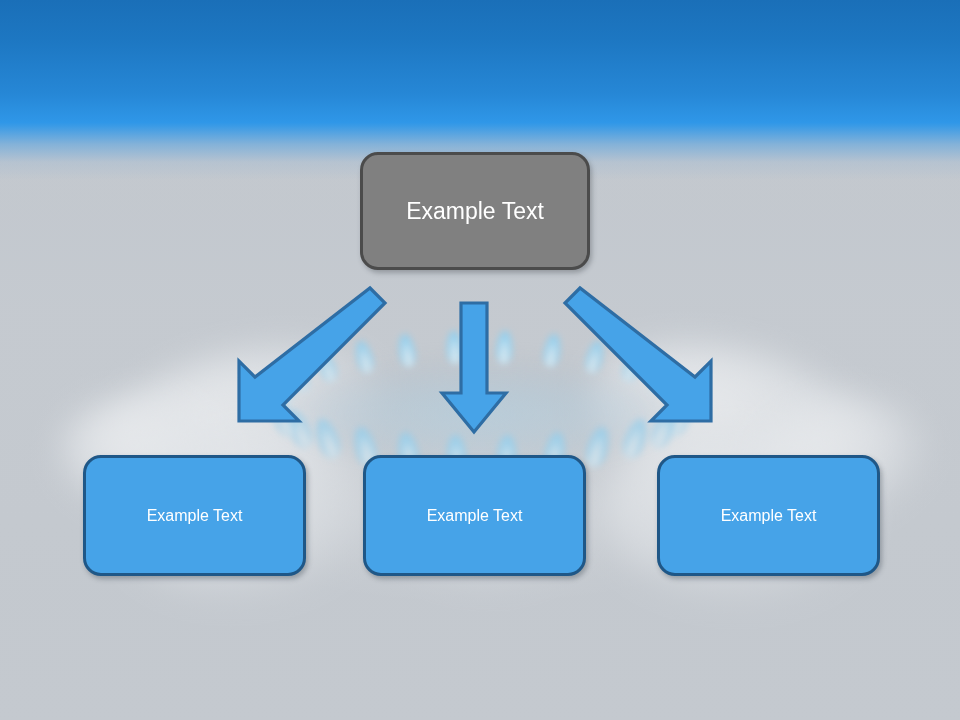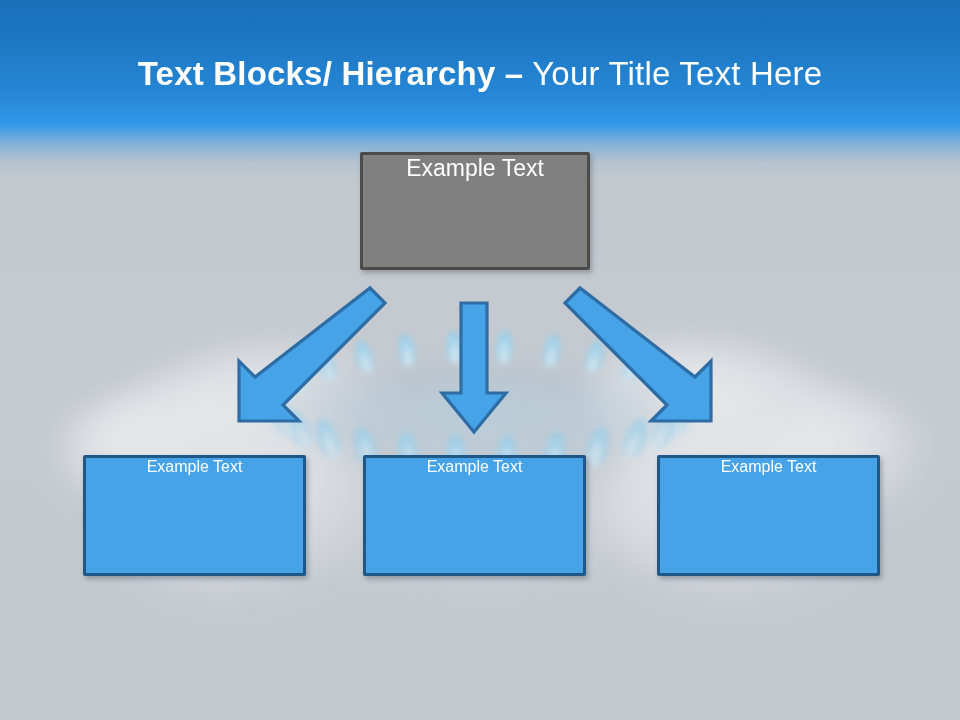--- a/index.html
+++ b/index.html
@@ -123,23 +123,23 @@
     letter-spacing: 0.2px;
     white-space: nowrap;
   }
   .title .t-bold { font-weight: bold; }
   .title .t-reg  { font-weight: normal; }
 
   
   .node {
     position: absolute;
     box-sizing: border-box;
-    border-radius: 2px;
+    border-radius: 18px;
     display: flex;
-    align-items: flex-start;
+    align-items: center;
     justify-content: center;
     color: #ffffff;
     text-align: center;
   }
   .node-top {
     left: 360px;
     top: 152px;
     width: 230px;
     height: 118px;
     background: #808080;
@@ -210,23 +210,20 @@
         <div class="flame" style="left: 314.341px; top: -2.79516px; transform: rotate(14.7697deg); opacity: 0.91;"></div>
         <div class="flame" style="left: 349.708px; top: 5.51762px; transform: rotate(19.4613deg); opacity: 0.83;"></div>
         <div class="flame" style="left: 376.549px; top: 15.8344px; transform: rotate(23.0219deg); opacity: 0.73;"></div>
         <div class="flame" style="left: 393.305px; top: 27.5556px; transform: rotate(25.2445deg); opacity: 0.62;"></div>
       </div>
 
     <div class="bg-haze"></div>
   </div>
 
   <div class="banner"></div>
-  <div class="title">
-    <span class="t-bold">Text Blocks/ Hierarchy –</span><span class="t-reg"> Your Title Text Here</span>
-  </div>
 
   <svg class="arrows" width="960" height="720" viewBox="0 0 960 720">
 
     <g>
       <path d="M 370,288 L 385,303 L 283,405 L 299,421 L 239,421 L 239,361 L 255,377 Z" fill="#46a3e8" stroke="#2e6da4" stroke-width="3.2" stroke-linejoin="miter"></path>
     </g>
 
     <g>
       <path d="M 461,303 L 487,303 L 487,393 L 506,393 L 474,432 L 442,393 L 461,393 Z" fill="#46a3e8" stroke="#2e6da4" stroke-width="3.2" stroke-linejoin="miter"></path>
     </g>

